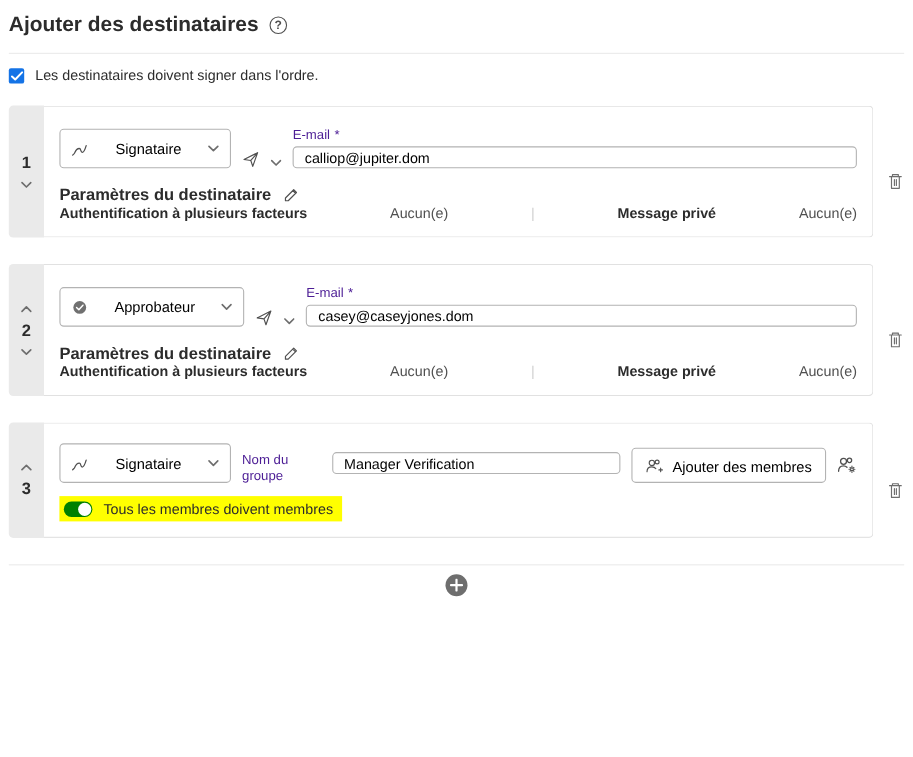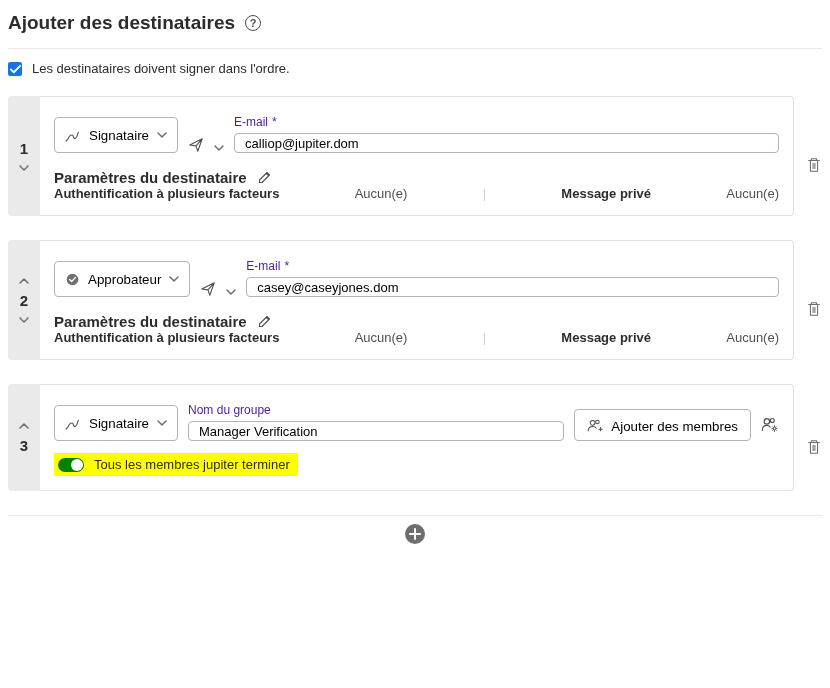--- a/index.html
+++ b/index.html
@@ -9,38 +9,38 @@
     .help-icon { width: 16px; height: 16px; border: 1.5px solid #505050; border-radius: 50%; display: flex; align-items: center; justify-content: center; font-size: 11px; font-weight: 700; color: #505050; cursor: pointer; }
     .order-row { display: flex; align-items: flex-end; gap: 10px; margin-bottom: 20px; }
     .checkbox { width: 14px; height: 14px; background: #1473e6; border-radius: 2px; display: flex; align-items: center; justify-content: center; cursor: pointer; }
     .checkbox svg { width: 11px; height: 11px; }
     .recip-row { display: flex; align-items: flex-start; gap: 12px; margin-bottom: 24px; }
     .num-col { background: #eaeaea; width: 32px; border-radius: 4px 0 0 4px; display: flex; flex-direction: column; align-items: center; justify-content: center; gap: 6px; padding: 8px 0; align-self: stretch; }
     .num-col .num { font-size: 15px; font-weight: 700; }
     .num-col .chev { font-size: 10px; color: #6e6e6e; cursor: pointer; line-height: 1; }
     .card { border: 1px solid #e1e1e1; border-radius: 4px; padding: 18px 14px 14px 14px; flex: 1; margin-left: -12px; border-left: none; border-top-left-radius: 0; border-bottom-left-radius: 0; }
     .topline { display: flex; align-items: flex-end; gap: 10px; }
-    .role-btn { display: flex; align-items: center; gap: 8px; border: 1px solid #b3b3b3; border-radius: 4px; padding: 10px 10px; height: 36px; background: #fff; cursor: pointer; min-width: 118px; }
+    .role-btn { display: flex; align-items: center; gap: 24px; border: 1px solid #b3b3b3; border-radius: 4px; padding: 10px 10px; height: 36px; background: #fff; cursor: pointer; min-width: 118px; }
     .role-btn .caret { margin-left: auto; color: #6e6e6e; font-size: 10px; }
     .via-icon { color: #505050; display:flex; align-items:center; }
     .via-caret { color: #6e6e6e; font-size: 10px; cursor: pointer; }
     .field-wrap { display: flex; flex-direction: column; gap: 4px; flex: 1; }
     .field-label { font-size: 12px; color: #4c1d95; display: flex; gap: 4px; }
     .req { font-size: 12px; }
     .email-input, .group-input { border: 1px solid #b3b3b3; border-radius: 4px; padding: 6px 10px; height: 20px; font-size: 13px; width: 100%; outline: none; }
     .settings-row { display: flex; align-items: center; gap: 10px; margin-top: 16px; }
     .settings-title { font-weight: 700; font-size: 15px; }
     .edit-icon { color: #505050; cursor: pointer; }
     .meta-row { display: flex; align-items: center; gap: 8px; font-size: 13px; justify-content: space-between; }
     .meta-label { font-weight: 700; }
     .meta-val { color: #505050; }
     .meta-sep { color: #d0d0d0; }
     .trash { color: #6e6e6e; cursor: pointer; align-self: center; padding-top: 18px; }
     .group-row { display: flex; align-items: flex-end; gap: 10px; }
-    .group-input-wrap { display: flex; flex-direction: column; gap: 4px; flex: 1; }
+    .group-input-wrap { display: flex; flex-direction: row; gap: 20px; flex: 1; }
     .add-members-btn { display: flex; align-items: flex-end; gap: 8px; border: 1px solid #b3b3b3; border-radius: 4px; padding: 6px 12px; height: 32px; background: #fff; cursor: pointer; white-space: nowrap; }
     .group-config { color: #505050; cursor: pointer; display: flex; align-items: center; height: 32px; }
     .toggle-row { display: inline-flex; align-items: center; gap: 10px; margin-top: 12px; background: #ffff00; padding: 4px 8px 4px 4px; }
     .toggle { width: 26px; height: 14px; border-radius: 7px; background: #008000; position: relative; cursor: pointer; }
     .toggle::after { content: ""; position: absolute; right: 1px; top: 1px; width: 12px; height: 12px; background: #fff; border-radius: 50%; }
     .add-bar { display: flex; align-items: center; justify-content: center; padding: 8px 0; border-top: 1px solid #eaeaea; margin-top: 12px; }
     .add-circle { width: 20px; height: 20px; border-radius: 50%; background: #6e6e6e; color: #fff; display: flex; align-items: center; justify-content: center; font-size: 16px; font-weight: 700; cursor: pointer; line-height: 1; }
     .icon-svg { display: block; }
     .role-icon, .approver-icon { color: #505050; }
   </style>
@@ -243,21 +243,21 @@
             <circle cx="6.5" cy="6" r="3" stroke="#505050" stroke-width="1.3" fill="none"></circle>
             <path d="M1.5 16 C1.5 12 4 10.5 6.5 10.5 C8 10.5 9 11 10 12" stroke="#505050" stroke-width="1.3" fill="none" stroke-linecap="round"></path>
             <circle cx="12.5" cy="5" r="2.2" stroke="#505050" stroke-width="1.3" fill="none"></circle>
             <circle cx="15" cy="14" r="1.4" stroke="#505050" stroke-width="1.1" fill="none"></circle>
             <path d="M15 10.8 L15 11.8 M15 16.2 L15 17.2 M12 14 L13 14 M17 14 L18 14 M13 12 L13.6 12.6 M16.4 15.4 L17 16 M17 12 L16.4 12.6 M13.6 15.4 L13 16" stroke="#505050" stroke-width="1.1" fill="none" stroke-linecap="round"></path>
           </svg>
       </span>
     </div>
     <div class="toggle-row">
       <div class="toggle"></div>
-      <span>Tous les membres jupiter terminer</span>
+      <span>Tous les membres doivent membres</span>
     </div>
   </div>
   <span class="trash">
     <svg class="icon-svg" width="16" height="16" viewBox="0 0 18 18">
         <path d="M3 4 L15 4 M6 4 L6 2 L12 2 L12 4 M5 4 L5 16 L13 16 L13 4 M8 7 L8 13 M10 7 L10 13" stroke="#6e6e6e" stroke-width="1.2" fill="none" stroke-linecap="round" stroke-linejoin="round"></path>
       </svg>
   </span>
 </div>
 
 <div class="add-bar">

